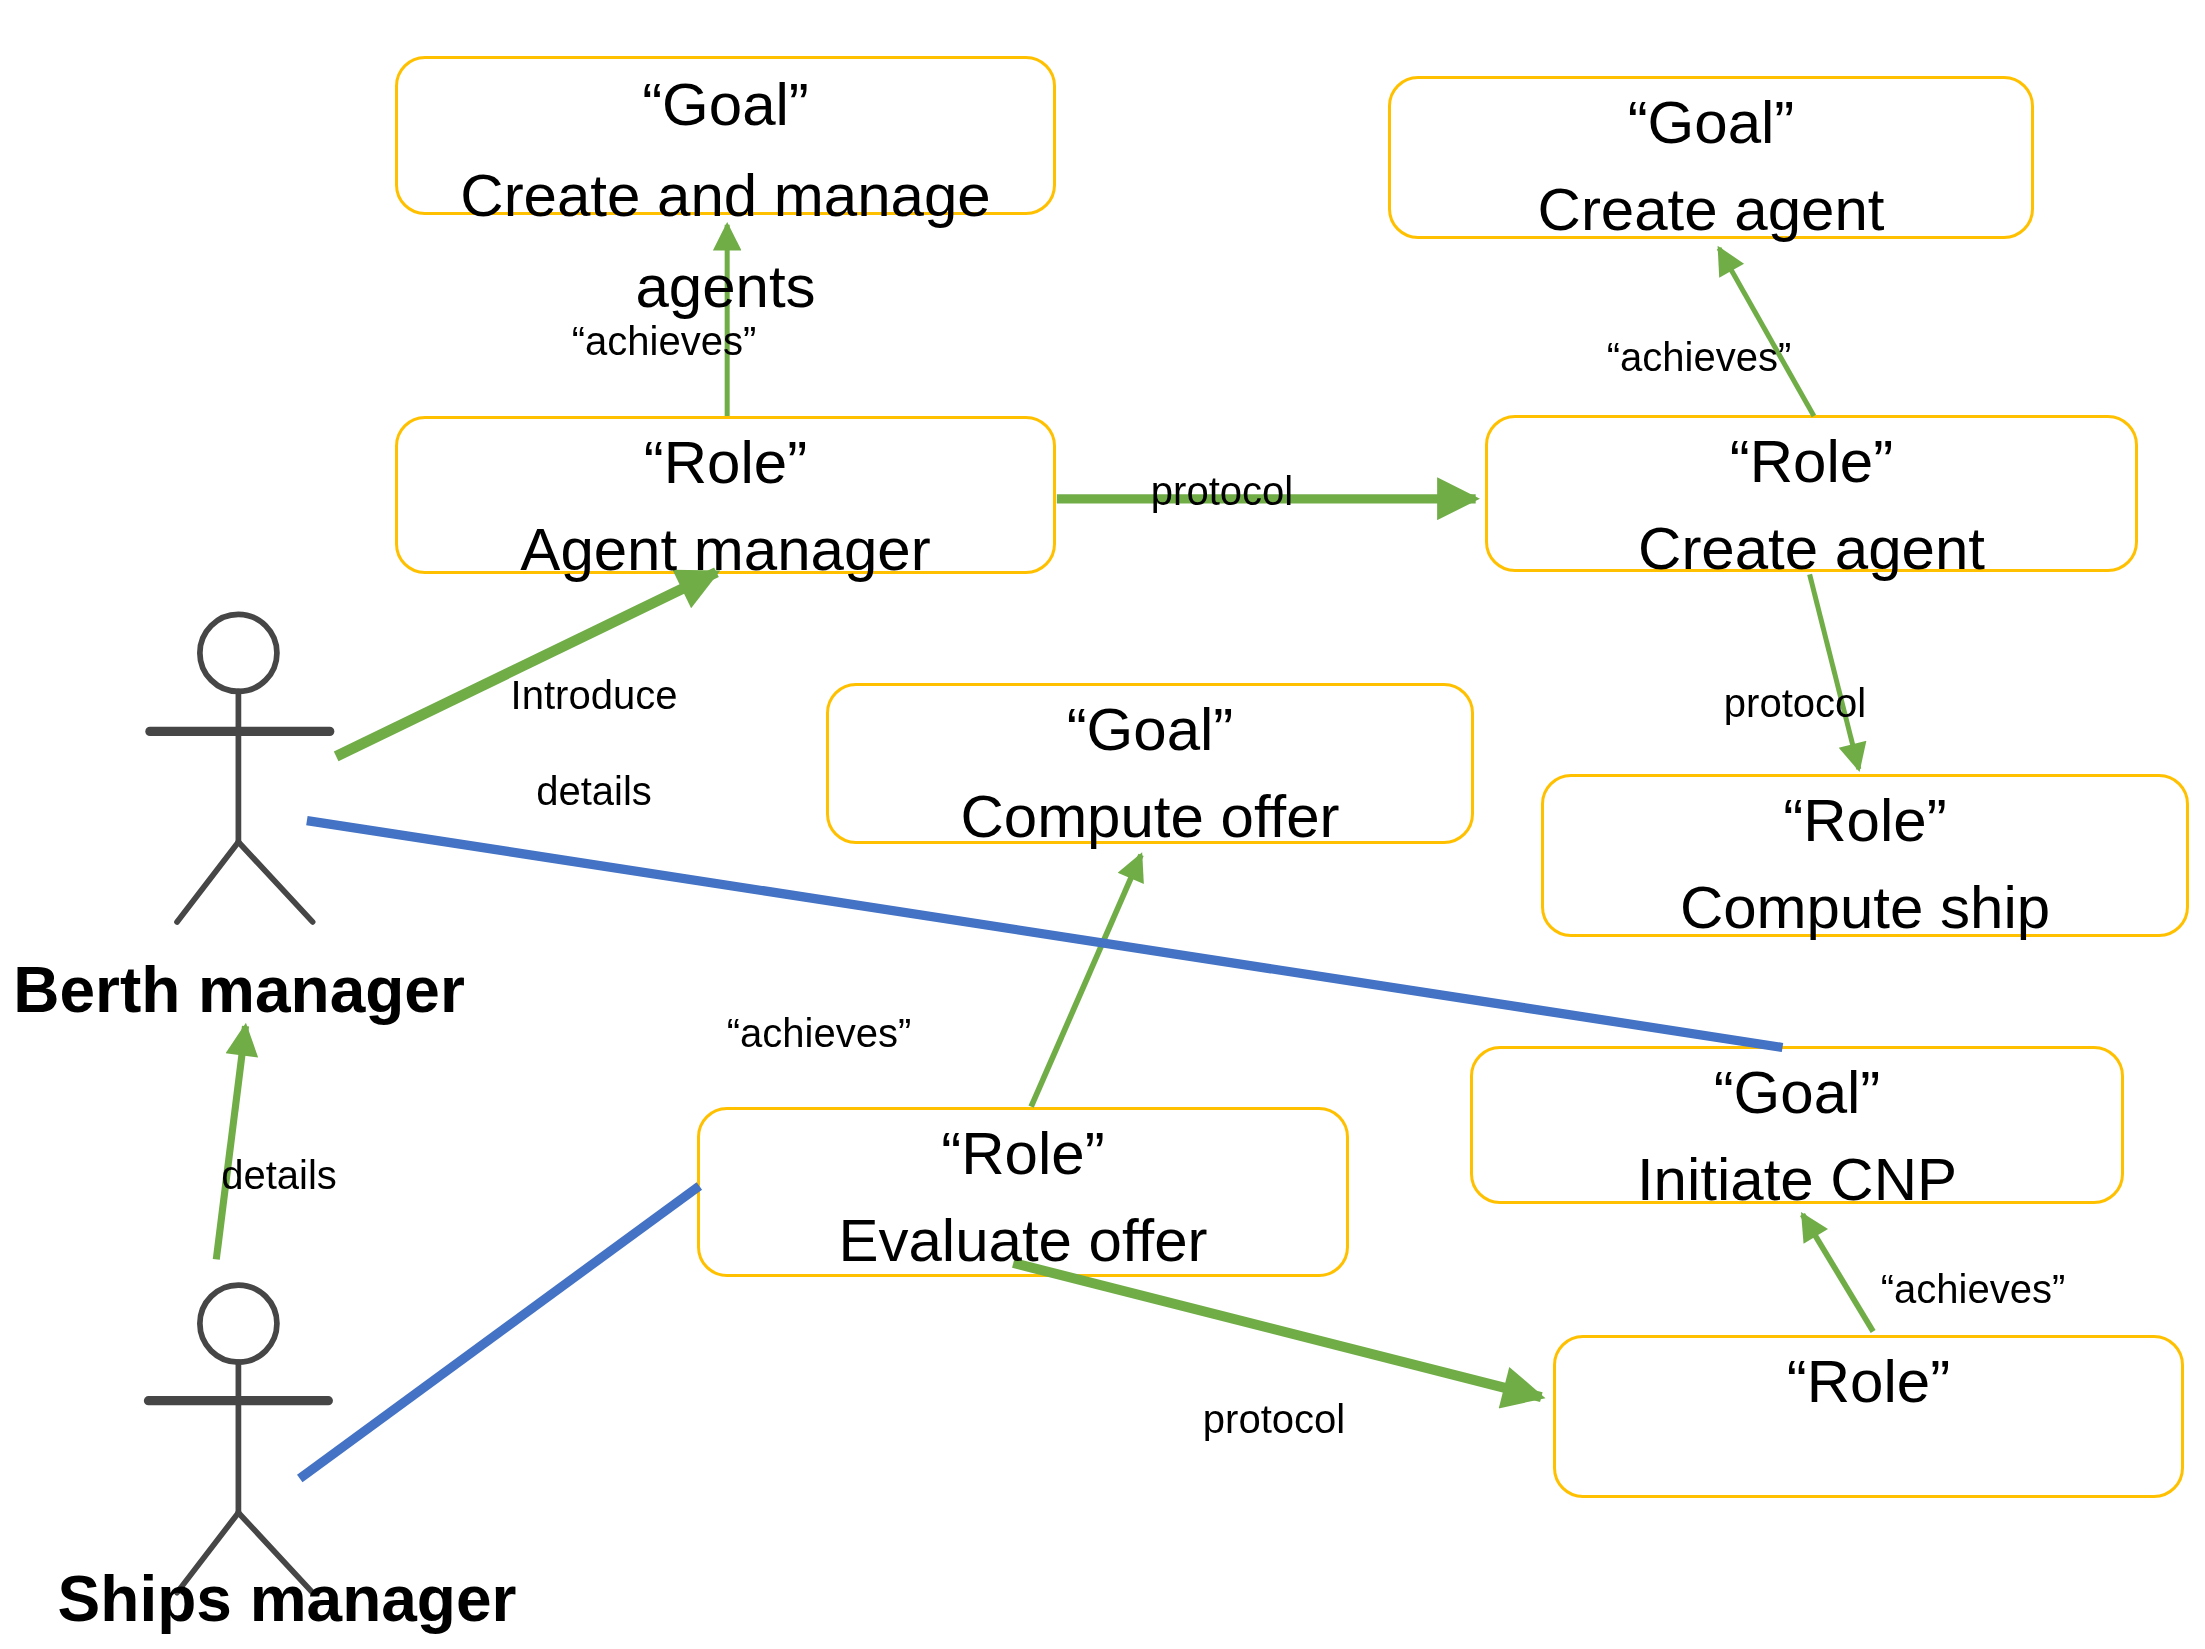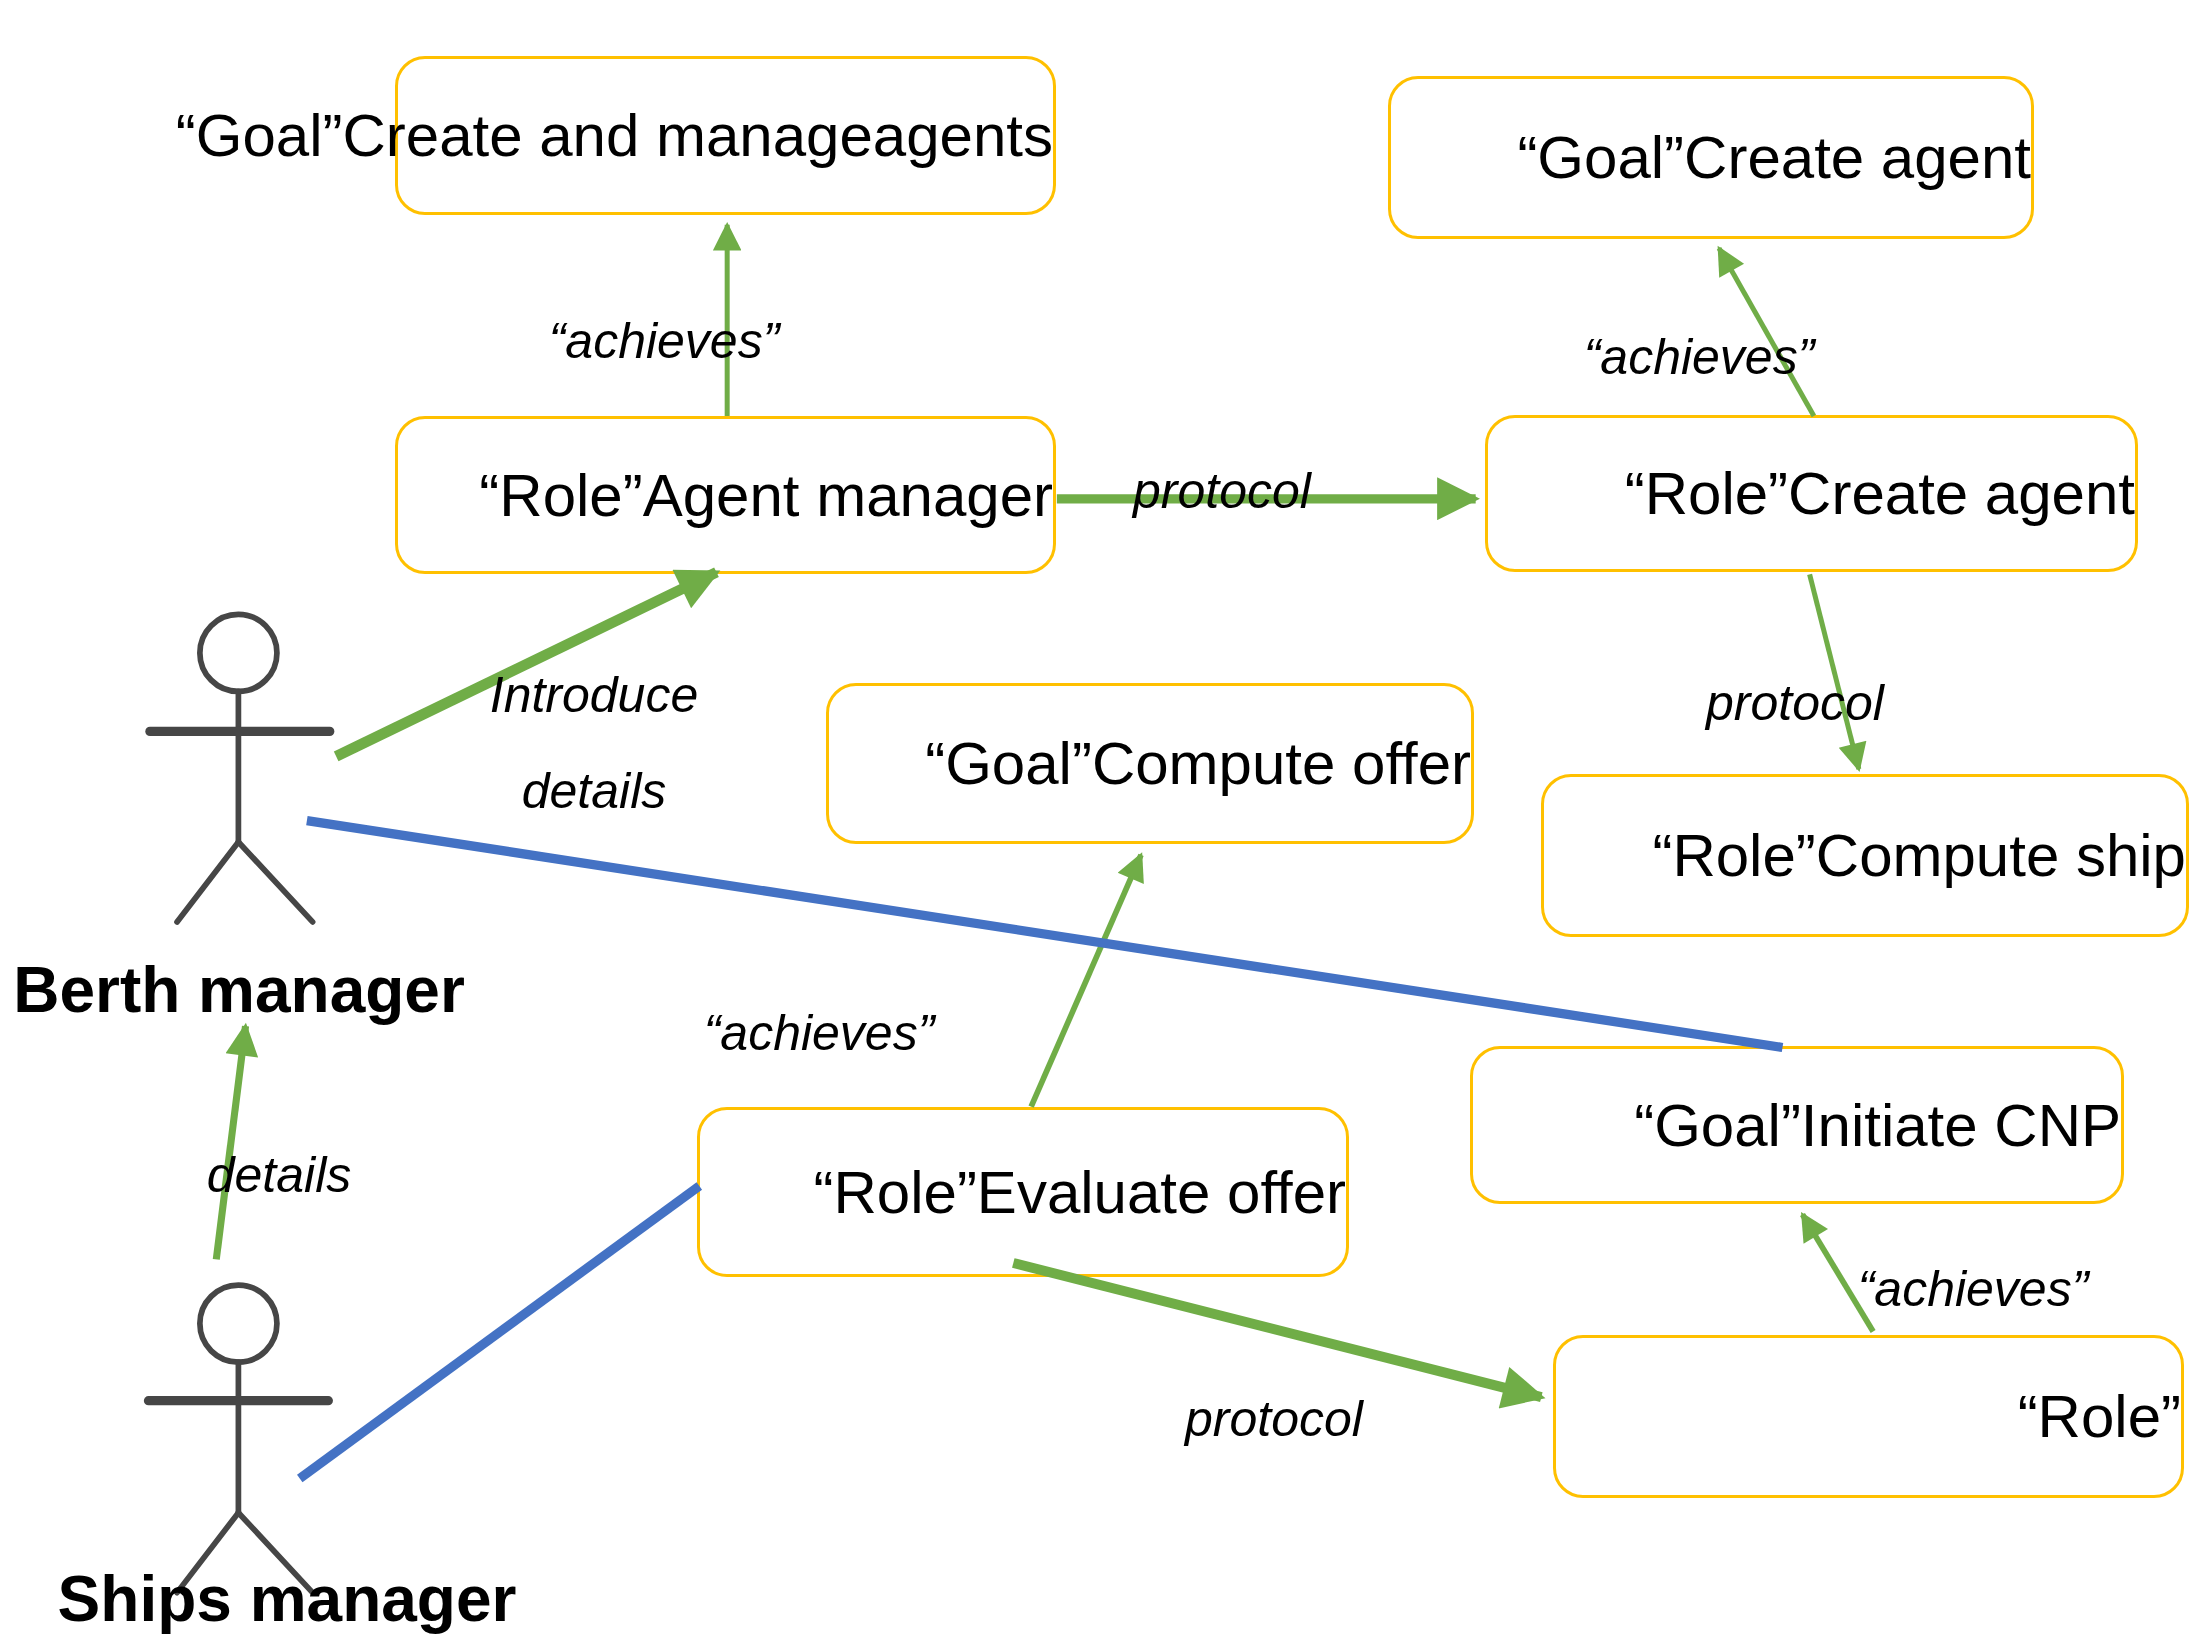--- a/index.html
+++ b/index.html
@@ -1,25 +1,25 @@
 <!DOCTYPE html>
 <html style="font-size:11.4px"><head>
 <meta charset="utf-8">
 <style>
   html,body{margin:0;padding:0;background:#ffffff;}
   body{width:2205px;height:1649px;position:relative;overflow:hidden;
        font-family:"Liberation Sans","DejaVu Sans",sans-serif;color:#000;}
   .canvas{position:absolute;left:0;top:0;width:2205px;height:1649px;}
   .box{position:absolute;box-sizing:border-box;border:3.6px solid #FFC000;border-radius:30px;
-       background:#ffffff;display:flex;flex-direction:row;align-items:center;justify-content:flex-end;
+       background:#ffffff;display:flex;flex-direction:column;align-items:center;justify-content:flex-start;
        text-align:center;overflow:visible;}
   .box .line{font-size:60px;line-height:87px;white-space:nowrap;position:relative;z-index:2;}
   .box.three .line{line-height:91px;}
-  .elabel{position:absolute;transform:translate(-50%,-50%);font-size:50px;line-height:96px;
-          white-space:nowrap;z-index:2;text-align:center;font-style:italic;}
+  .elabel{position:absolute;transform:translate(-50%,-50%);font-size:40px;line-height:96px;
+          white-space:nowrap;z-index:2;text-align:center;}
   .actor-label{position:absolute;transform:translate(-50%,-50%);font-size:64px;font-weight:bold;
           white-space:nowrap;z-index:2;}
   svg.overlay{position:absolute;left:0;top:0;width:2205px;height:1649px;z-index:1;pointer-events:none;}
 </style>
 </head>
 <body>
 
 <div class="canvas">
 
   <div class="box three" style="left:395px;top:56px;width:661px;height:159px;">

